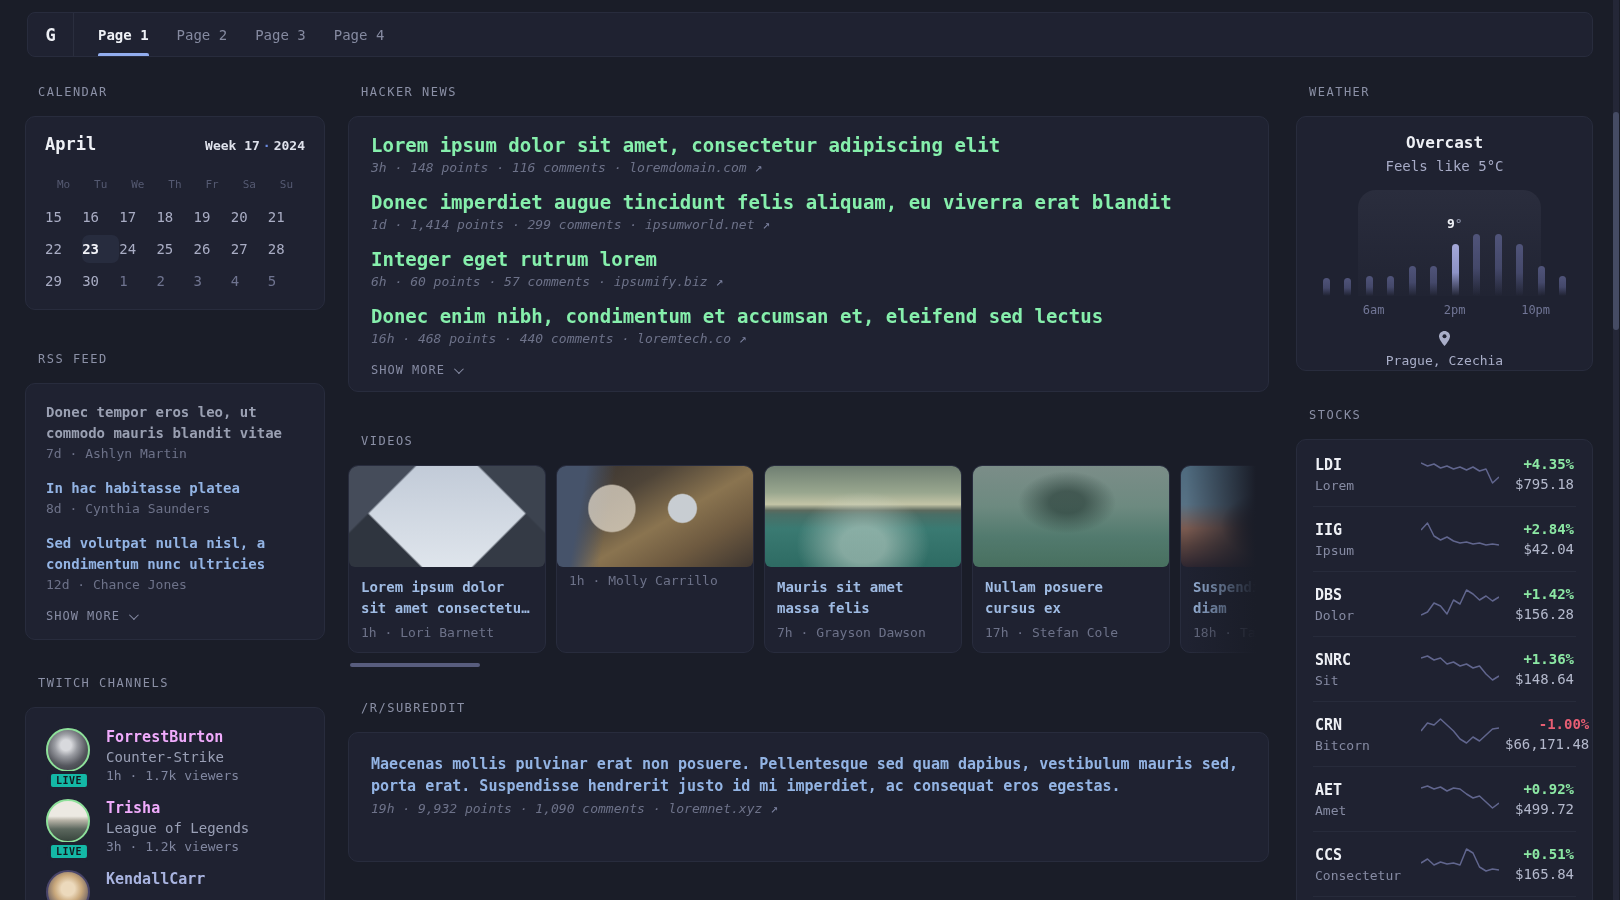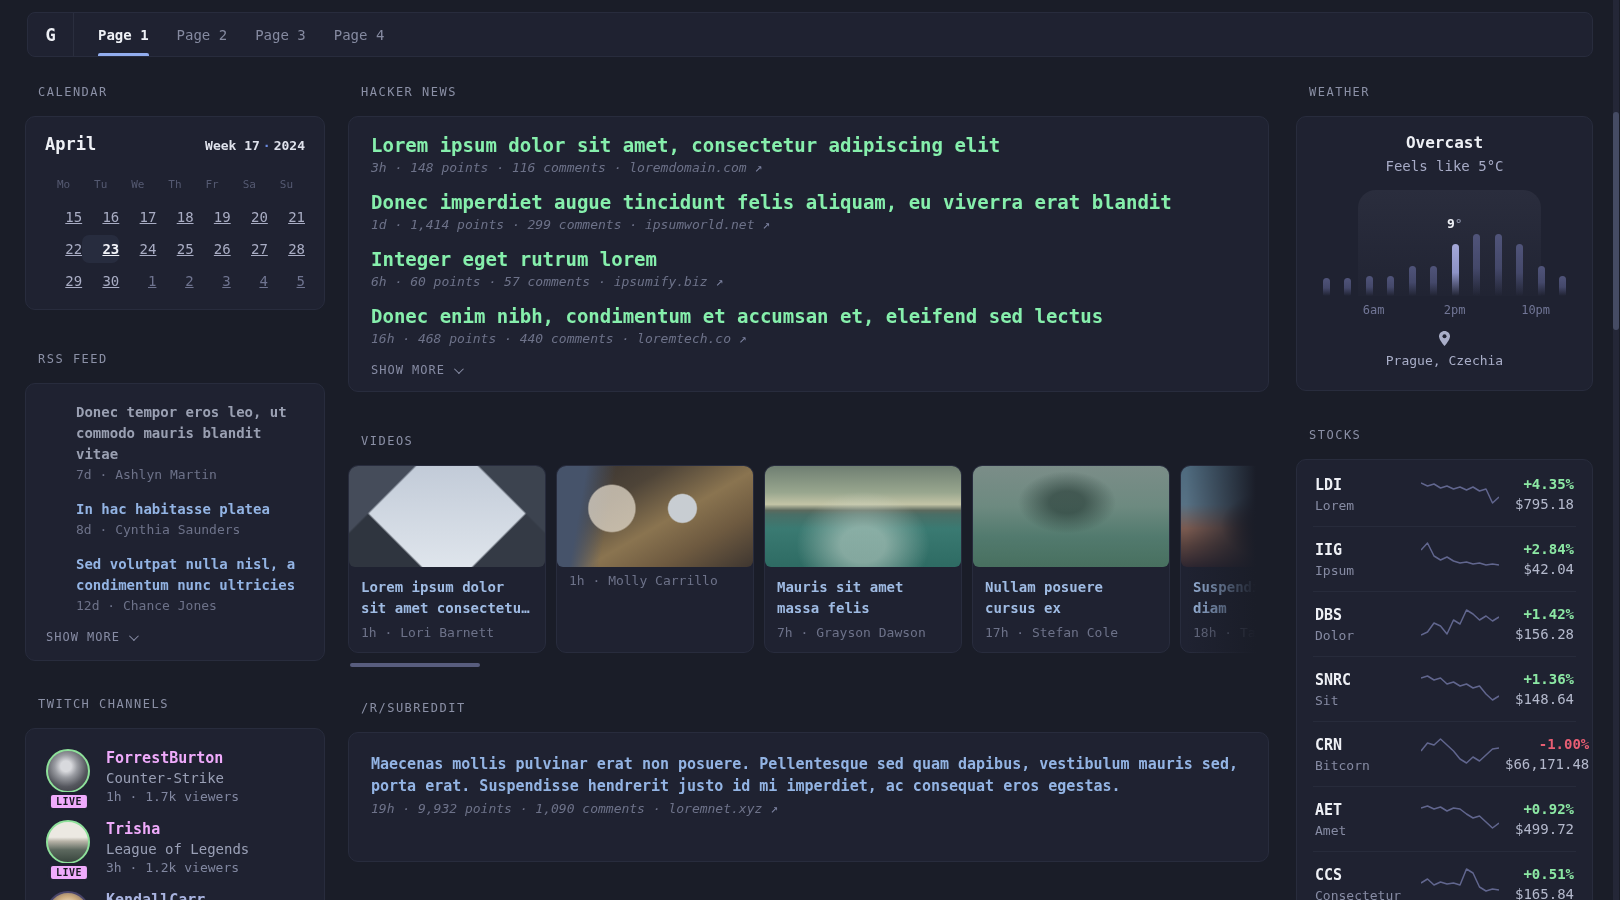--- a/index.html
+++ b/index.html
@@ -35,47 +35,47 @@
   .card { background:#1f2231; border:1px solid #282c3d; border-radius:10px; }
 
   
   .cal-card { padding:17px 19px 14px; margin-bottom:42px; }
   .cal-head { display:flex; justify-content:space-between; align-items:baseline; }
   .cal-month { font-size:17px; font-weight:bold; color:#eef0f5; }
   .cal-week { font-size:13px; font-weight:bold; color:#dfe2ec; }
   .cal-dot { color:#6a8ae0; margin:0 3px; }
   .cal-grid { display:grid; grid-template-columns:repeat(7,1fr); margin-top:20px; row-gap:4px; }
   .cal-wd { font-size:11px; color:#555a72; text-align:center; padding:4px 0 8px; }
-  .cal-d { font-size:14px; color:#a9adc4; text-align:right; padding:6px 0; border-radius:7px;text-decoration:underline; }
+  .cal-d { font-size:14px; color:#a9adc4; text-align:left; padding:6px 0; border-radius:7px; }
   .cal-d.dim { color:#6f7490; }
   .cal-d.sel { background:#272c3e; color:#f2f3f8; font-weight:bold; }
 
   
   .rss-card { padding:18px 20px 16px; margin-bottom:36px; }
-  .feed-item { margin-bottom:17px;margin-left:30px; }
+  .feed-item { margin-bottom:17px; }
   .feed-title { display:block; font-size:14px; line-height:21px; font-weight:bold; color:#93b4e4;
     text-decoration:none; cursor:pointer; }
   .feed-title.muted { color:#9aa0b2; }
   .feed-meta { font-size:13px; color:#6d7289; margin-top:2px; }
   .show-more { display:flex; align-items:center; gap:9px; font-size:12px; letter-spacing:1px;
     color:#878ca4; margin-top:16px; cursor:pointer; }
   .chev { width:7px; height:7px; border-right:1.5px solid #878ca4; border-bottom:1.5px solid #878ca4;
     transform:rotate(45deg) translateY(-2px); }
 
   
   .tw-card { padding:20px 20px 16px; min-height:230px; }
   .tw-row { display:flex; gap:14px; margin-bottom:16px; cursor:pointer; }
   .tw-av-wrap { position:relative; width:46px; flex:0 0 46px; }
   .tw-av { width:44px; height:44px; border-radius:50%; border:2px solid #8ee09a; }
   .tw-row.offline .tw-av { border-color:#49456a; }
   .av-1 { background:radial-gradient(circle at 45% 38%,#d8d9dd 0 16%,#9a9ca2 34%,#55575e 62%,#2e3036 100%); }
   .av-2 { background:linear-gradient(180deg,#ece9e2 0 38%,#b8b4a8 48%,#5c685e 70%,#39463e 100%); }
   .av-3 { background:radial-gradient(circle at 50% 42%,#ecd9bc 0 22%,#c9a87c 45%,#6a5f62 75%,#3c3a48 100%); }
   .live-badge { position:absolute; left:50%; bottom:-7px; transform:translateX(-50%);
-    background:#f0abfc; color:#15181f; font-size:10px; font-weight:bold; letter-spacing:.5px;
+    background:#14b8a6; color:#15181f; font-size:10px; font-weight:bold; letter-spacing:.5px;
     padding:1px 5px; border-radius:5px; border:3px solid #1f2231; }
   .tw-name { font-size:15px; font-weight:bold; color:#f0abfc; }
   .tw-row.offline .tw-name { color:#a9b4e0; }
   .tw-game { font-size:14px; color:#9aa0b6; margin-top:3px; }
   .tw-meta { font-size:13px; color:#8187a0; margin-top:3px; }
 
   
   .hn-card { padding:18px 22px 14px; }
   .hn-item { margin-bottom:17px; }
   .hn-title { display:block; font-size:19px; line-height:21px; font-weight:bold; color:#86efac;
@@ -117,21 +117,21 @@
     radial-gradient(ellipse at 50% 78%,rgba(215,225,215,.5) 0 16%,rgba(0,0,0,0) 48%),
     linear-gradient(180deg,#6f7f72 0%,#98a68e 26%,#c3c4a6 38%,#5c6a5e 44%,#4a6e66 48%,#3a7a72 62%,#2e6b63 100%); }
   .th-canoe { background:
     radial-gradient(ellipse at 48% 36%,rgba(35,55,50,.6) 0 12%,rgba(0,0,0,0) 34%),
     linear-gradient(180deg,#7b8d88 0%,#6d8a80 40%,#527a6e 70%,#48705f 100%); }
   .th-field { background:
     radial-gradient(ellipse at 50% 58%,rgba(18,16,24,.85) 0 13%,rgba(0,0,0,0) 42%),
     linear-gradient(180deg,#4e6a7e 0%,#577184 38%,#7a5a50 62%,#58423e 78%,#2e2630 100%); }
 
   
-  .wx-card { padding:16px 12px 22px; margin-bottom:37px; }
+  .wx-card { padding:16px 12px 2px; margin-bottom:37px; }
   .wx-cond { text-align:center; font-size:16px; font-weight:bold; color:#eef0f5; }
   .wx-feels { text-align:center; font-size:14px; color:#a7abc6; margin-top:6px; }
   .wx-chart { position:relative; height:106px; margin:16px 12px 0; }
   .wx-band { position:absolute; left:15%; width:74%; top:0; bottom:0;
     border-radius:18px 18px 0 0;
     background:linear-gradient(180deg,#2a2d3d,rgba(38,41,57,.25)); }
   .wx-bars { position:absolute; left:2px; right:2px; bottom:0; height:88px;
     display:flex; justify-content:space-between; align-items:flex-end; }
   .wx-bar { width:7px; border-radius:4px 4px 2px 2px;
     background:linear-gradient(180deg,#50547a 0%,#44486a 55%,rgba(68,72,106,0) 100%); }

